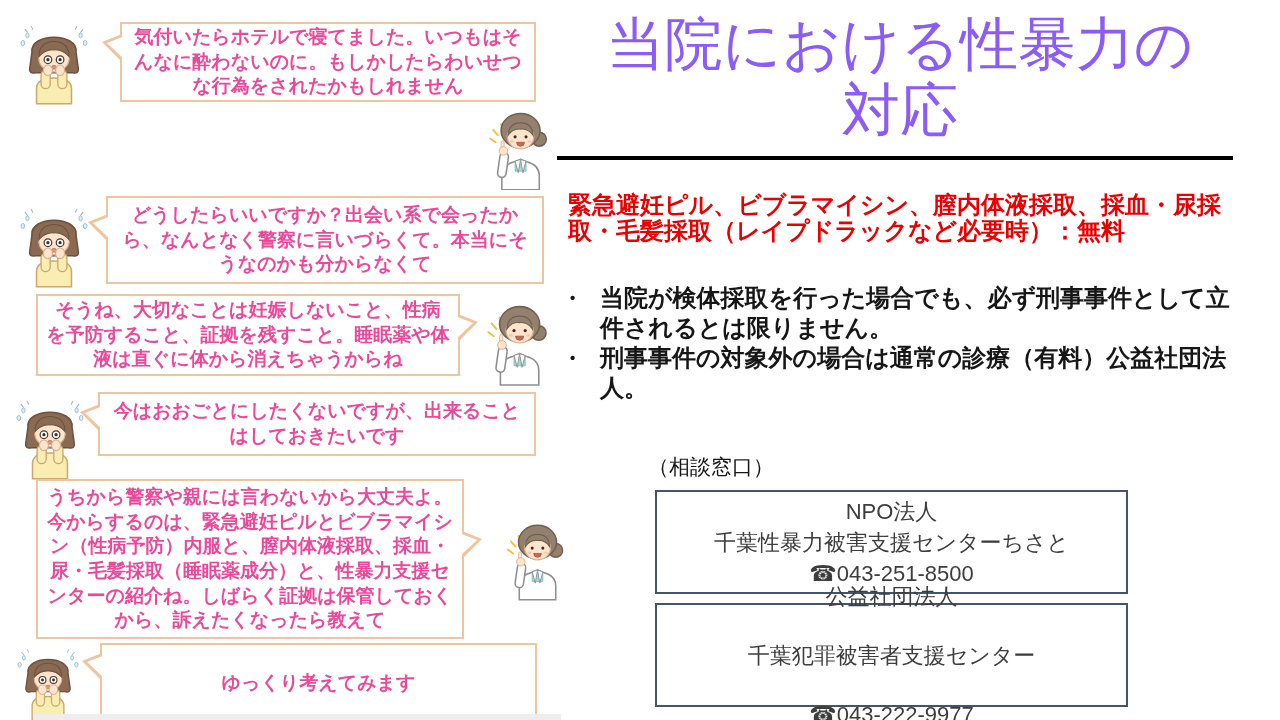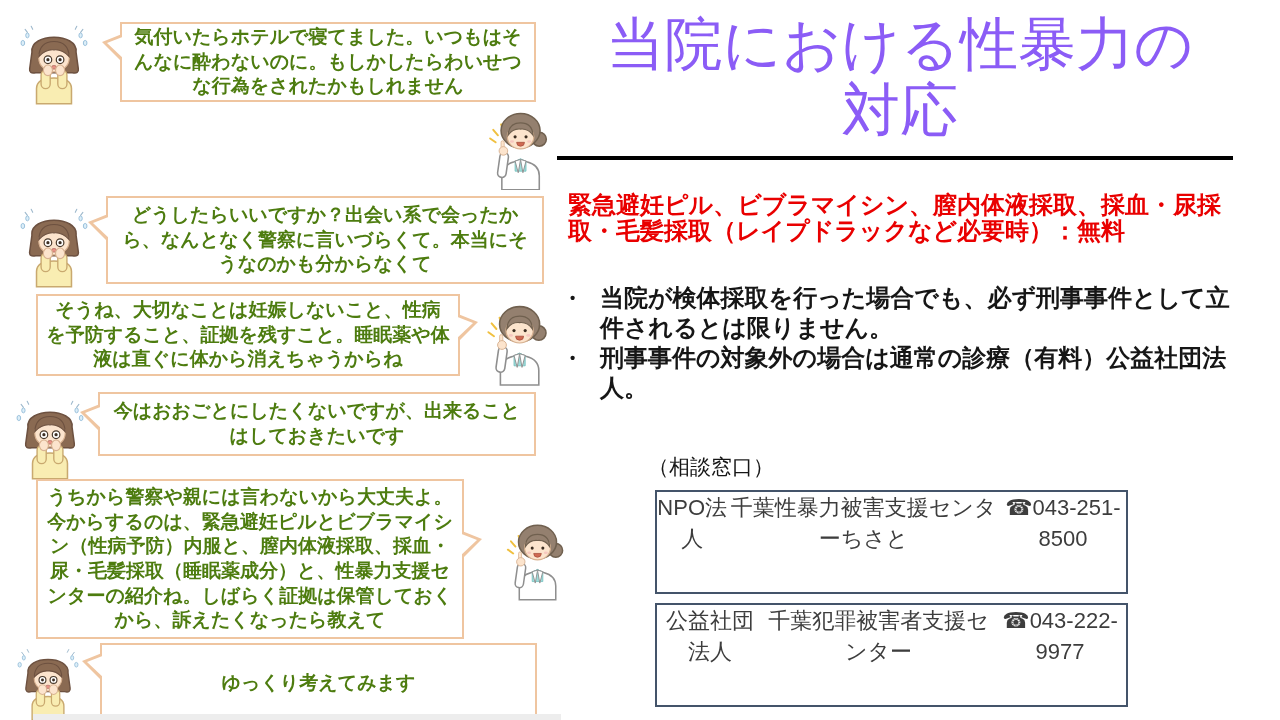--- a/index.html
+++ b/index.html
@@ -7,21 +7,21 @@
     position:relative;width:1280px;height:720px;background:#ffffff;overflow:hidden;
     font-family:"Liberation Sans","DejaVu Sans",sans-serif;
   }
   
   .bubble{
     position:absolute;background:#fff;border:2px solid #efc5a0;box-sizing:border-box;
     display:flex;align-items:center;justify-content:center;
   }
   .bubble .txt{
     width:100%;padding:0 8px;box-sizing:border-box;text-align:center;
-    font-weight:700;font-size:19px;line-height:1.3;color:#4d7c0f;
+    font-weight:700;font-size:19px;line-height:1.3;color:#ec4899;
   }
   .tail-o,.tail-i{position:absolute;width:0;height:0;}
   .patient .tail-o{left:-20px;border-top:8px solid transparent;border-bottom:20px solid transparent;border-right:20px solid #efc5a0;}
   .patient .tail-i{left:-15px;border-top:7px solid transparent;border-bottom:17px solid transparent;border-right:18px solid #fff;}
   .doctor .tail-o{right:-20px;border-top:8px solid transparent;border-bottom:20px solid transparent;border-left:20px solid #efc5a0;}
   .doctor .tail-i{right:-15px;border-top:7px solid transparent;border-bottom:17px solid transparent;border-left:18px solid #fff;}
   .avatar{position:absolute;}
   
   #title{
     position:absolute;left:555px;top:12px;width:690px;text-align:center;
@@ -33,25 +33,25 @@
     position:absolute;left:568px;top:192px;width:664px;
     font-size:24px;font-weight:700;color:#e90000;line-height:26px;
   }
   #bullets{position:absolute;left:570px;top:283px;width:685px;}
   .bullet{display:flex;font-size:24px;font-weight:700;color:#161616;line-height:30px;}
   .bullet .dot{width:30px;flex:none;font-size:15px;line-height:30px;}
   .bullet .bt{width:650px;}
   #contact-heading{position:absolute;left:648px;top:453px;font-size:21px;font-weight:400;color:#161616;}
   .cbox{
     position:absolute;left:655px;width:473px;height:104px;border:2px solid #44546a;box-sizing:border-box;
-    display:flex;flex-direction:row;justify-content:center;text-align:center;
+    display:flex;flex-direction:column;justify-content:center;text-align:center;
     color:#3d3d3d;font-size:22px;line-height:31px;font-weight:400;background:#fff;
   }
   #cbox1{top:490px;}
-  #cbox2{top:603px;}
+  #cbox2{top:603px;gap:28px;}
   #edge-strip{position:absolute;left:33px;top:714px;width:528px;height:6px;background:#ededed;}
 </style>
 </head>
 <body>
 
 <div id="slide">
 
   <svg width="0" height="0" style="position:absolute" aria-hidden="true">
     <defs>
       <symbol id="sym-girl" viewBox="0 0 100 110">

